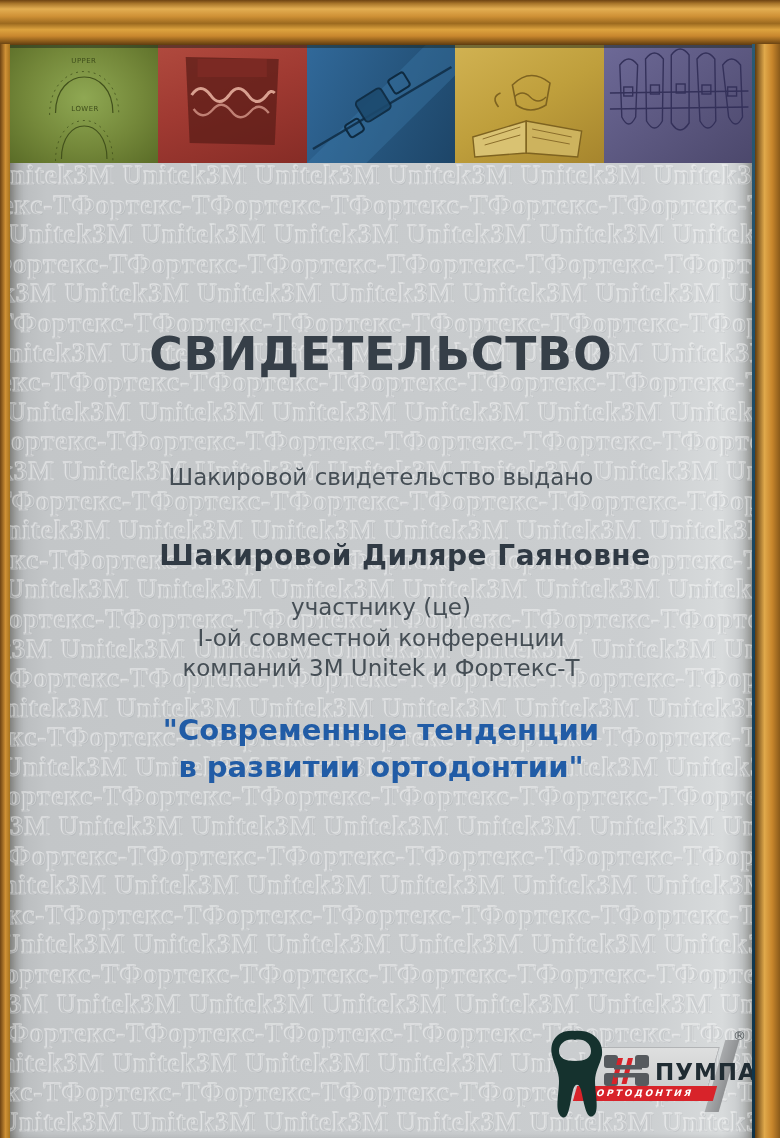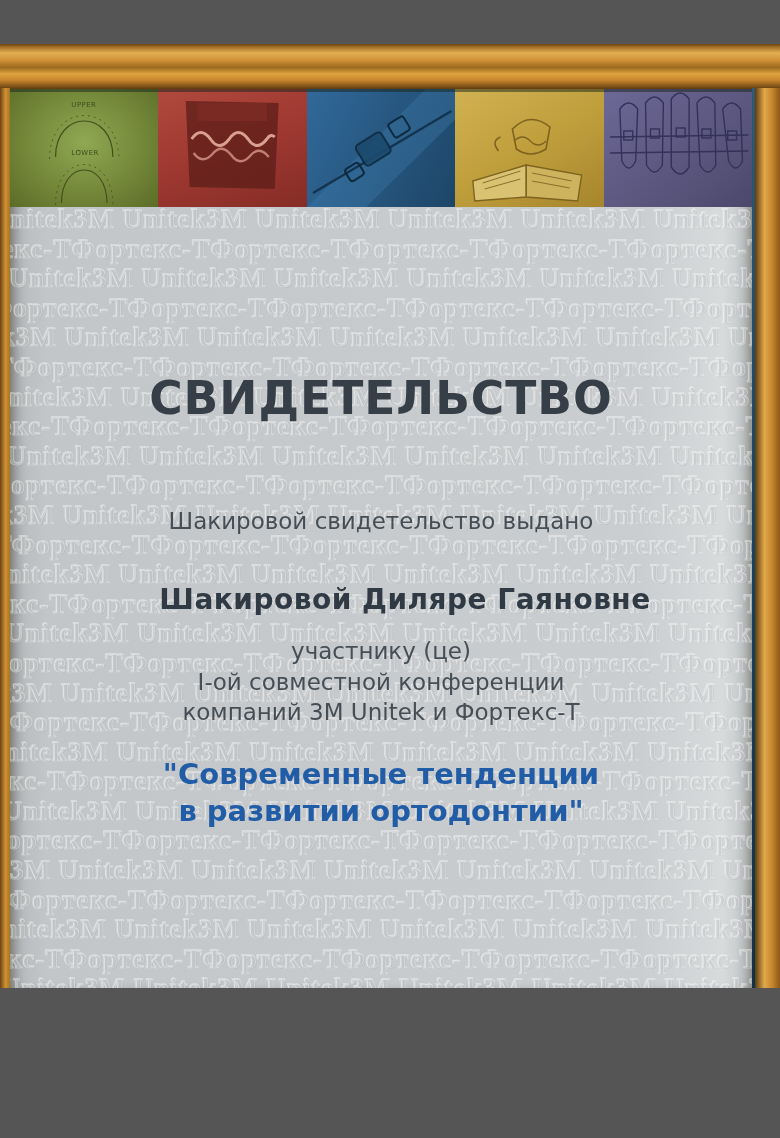--- a/index.html
+++ b/index.html
@@ -1,16 +1,16 @@
 <!DOCTYPE html>
 <html><head>
 <meta charset="utf-8">
 <style>
   html,body{margin:0;padding:0;background:#555;}
-  #stage{position:relative;width:780px;height:944px;overflow:hidden;background:#c8872e;font-family:"DejaVu Sans","Liberation Sans",sans-serif;margin-top:44px;}
+  #stage{position:relative;width:780px;height:1138px;overflow:hidden;background:#c8872e;font-family:"DejaVu Sans","Liberation Sans",sans-serif;}
 
   
   .frame-top{position:absolute;top:0;left:0;width:780px;height:45px;z-index:6;
     background:linear-gradient(180deg,#6e4312 0%,#a9762b 8%,#e3ae52 20%,#cf9136 36%,#9c6a1f 52%,#dda33f 66%,#c8872e 80%,#8a5a1a 92%,#5f3c10 100%);}
   .frame-left{position:absolute;top:44px;left:0;width:10px;bottom:0;z-index:6;
     background:linear-gradient(90deg,#6e4312,#cf9136 55%,#a8741f);}
   .frame-right{position:absolute;top:44px;right:0;width:25px;bottom:0;z-index:6;
     background:linear-gradient(90deg,#5f3c10,#e0a94b 38%,#c8862c 68%,#8a5a1a 100%);}
   .glass-line-right{position:absolute;top:44px;right:25px;width:3px;bottom:0;z-index:6;
     background:linear-gradient(180deg,#2b5a74,#16405a 60%,#0f3348);}

